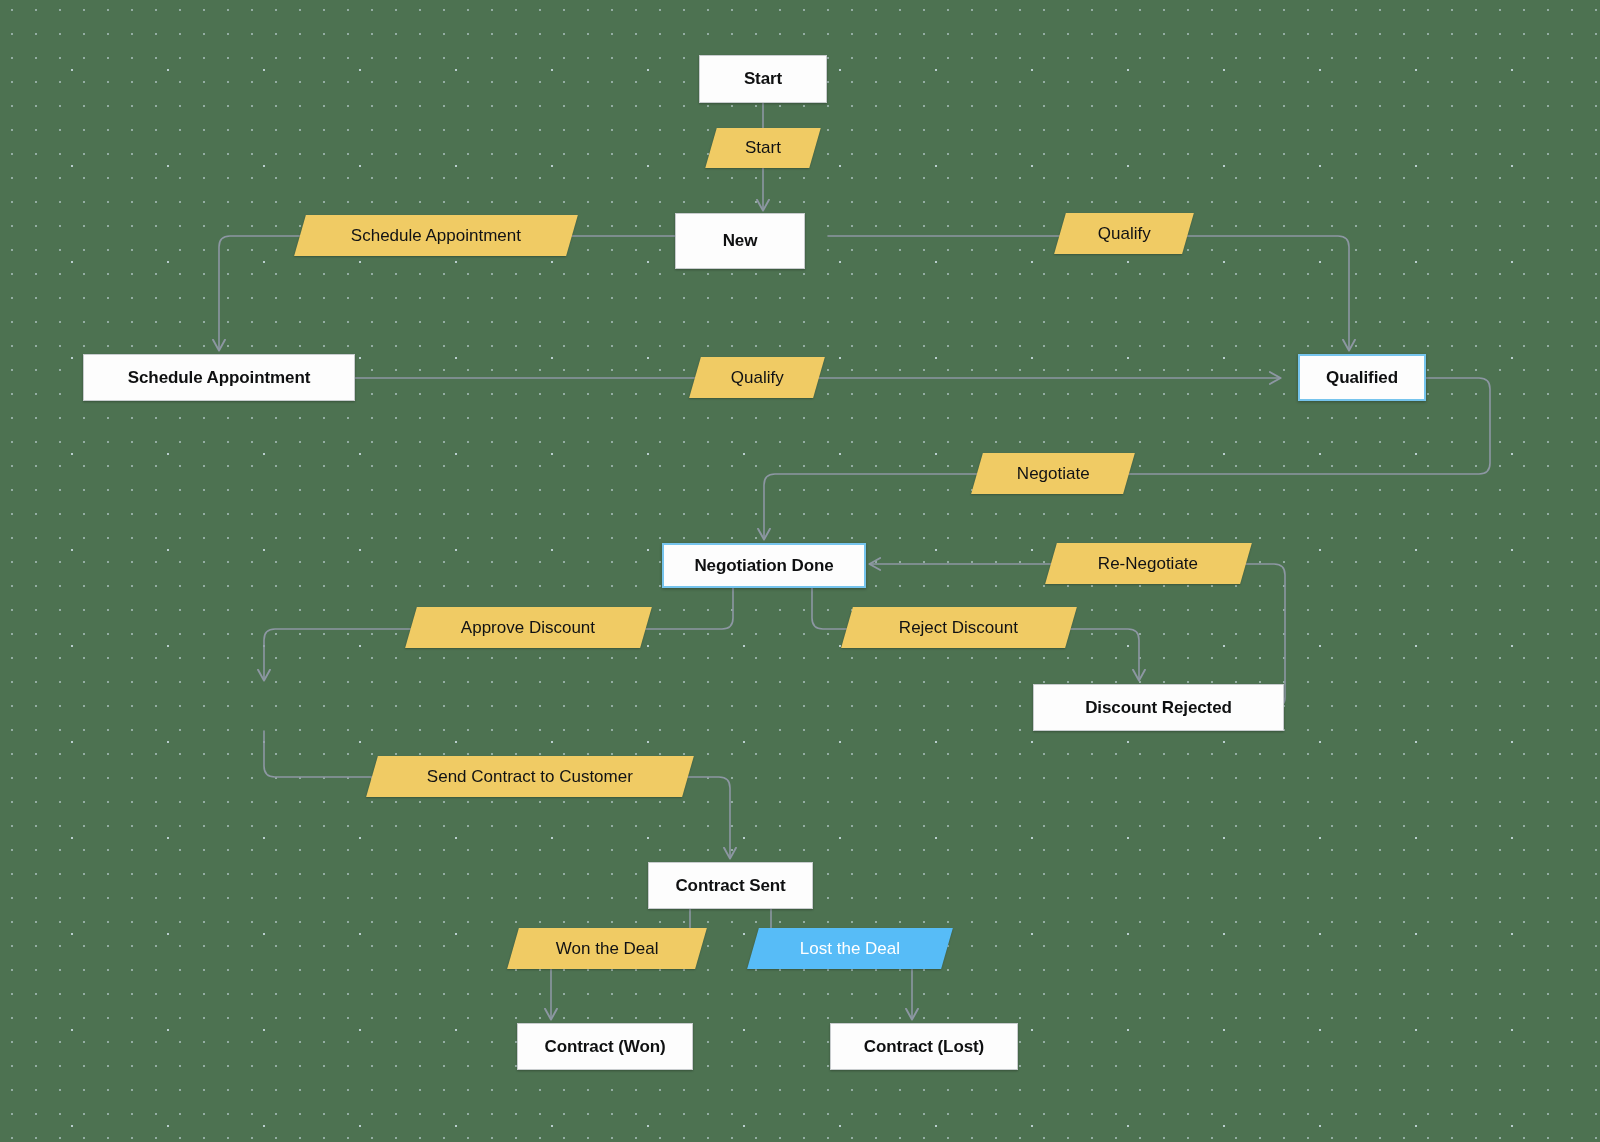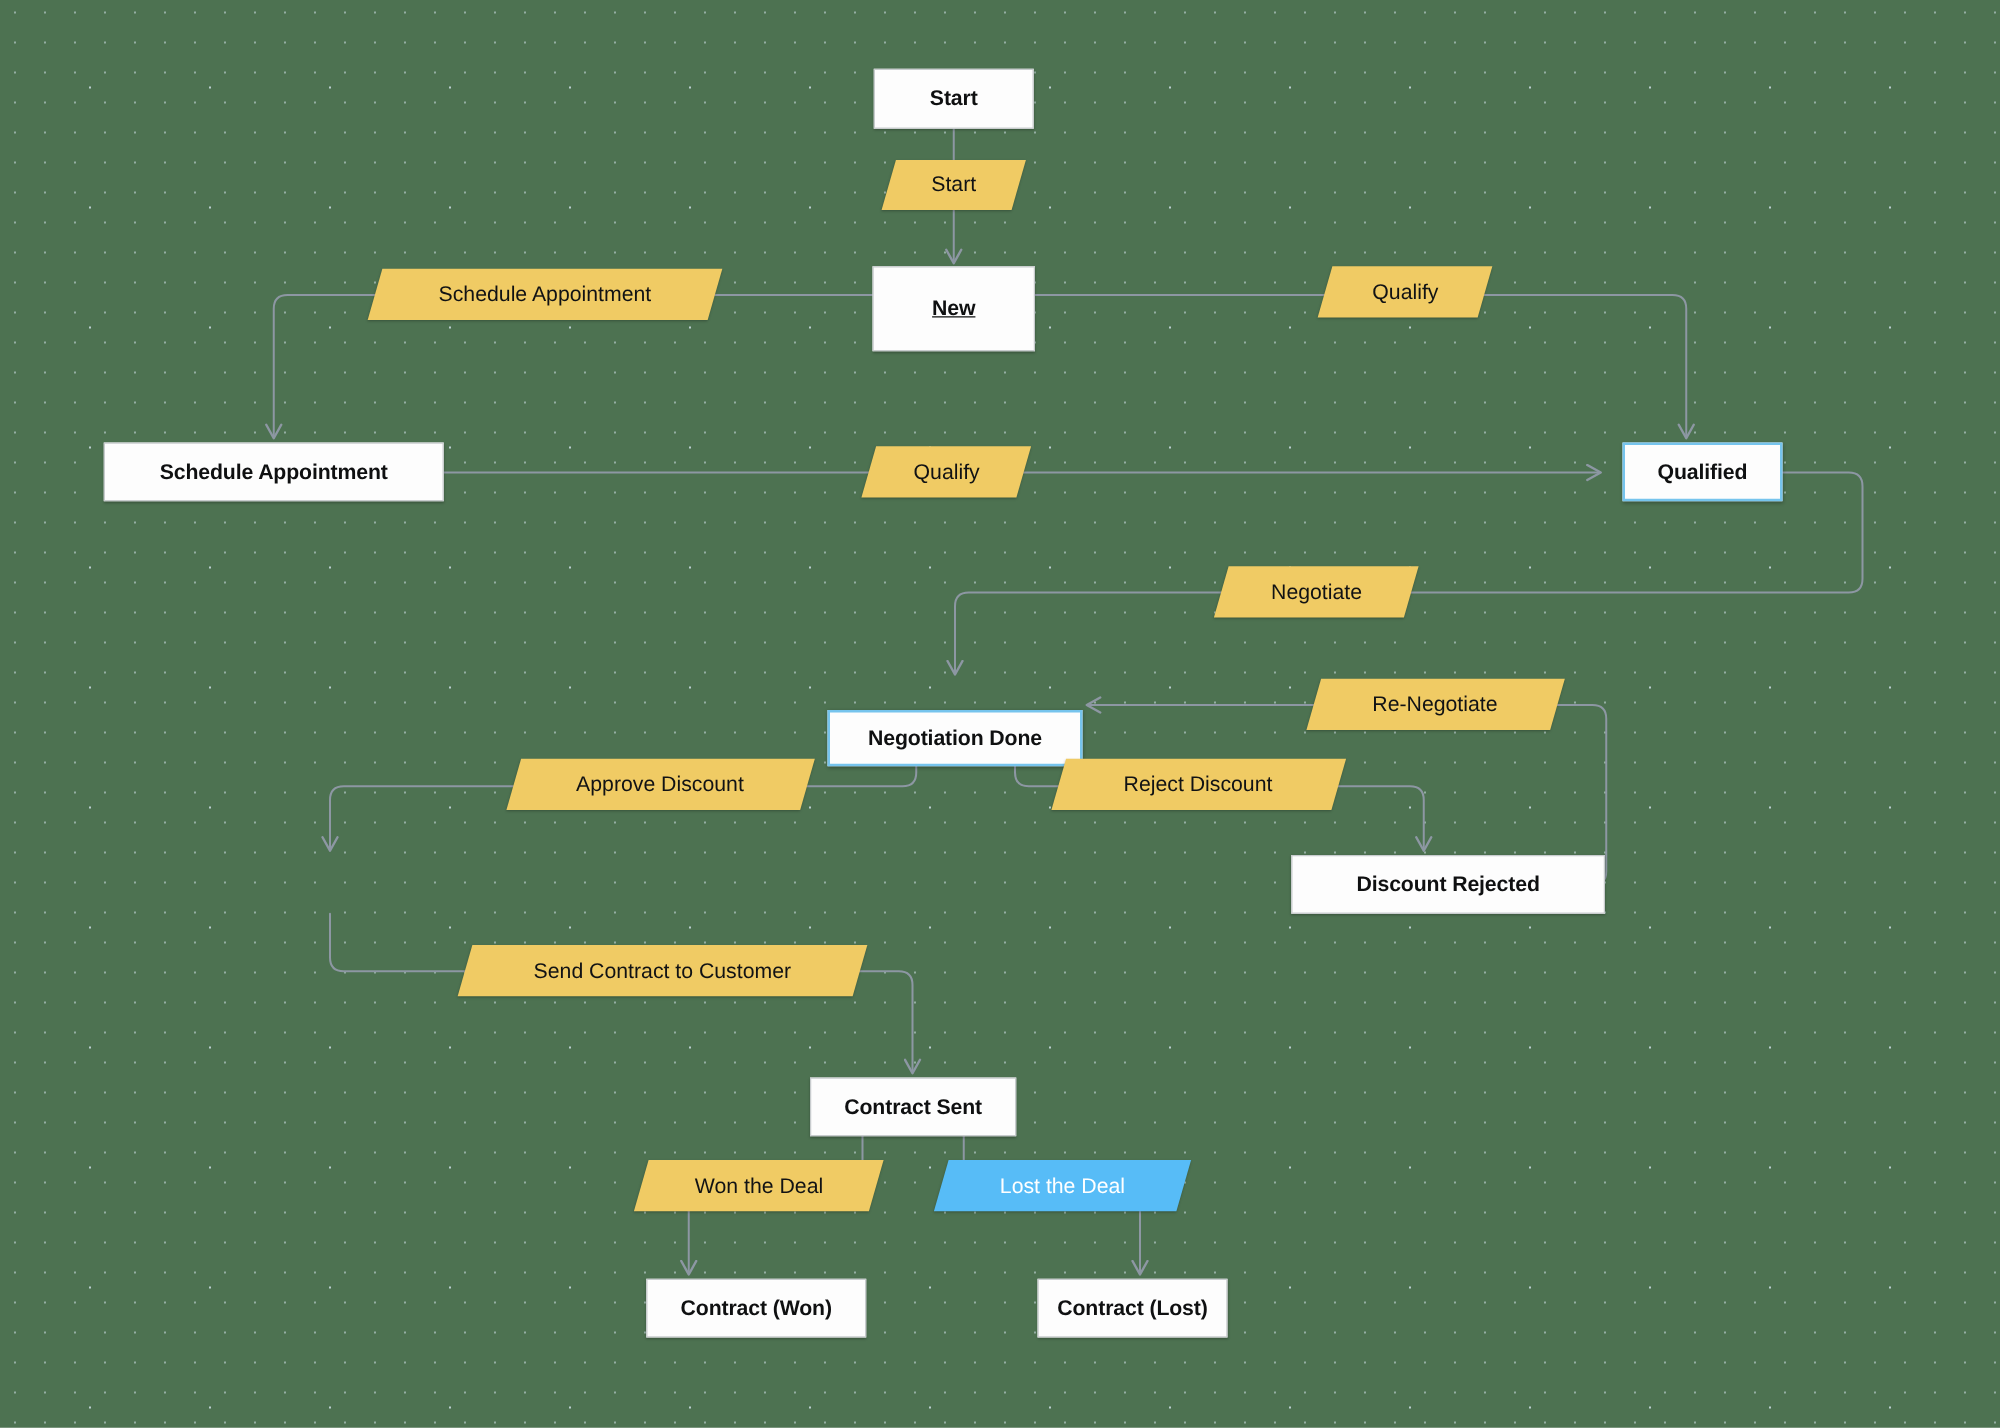--- a/index.html
+++ b/index.html
@@ -121,42 +121,42 @@
       <path d="M 551 969 L 551 1019" marker-end="url(#arrow)"></path>
 
       <path d="M 771 909 L 771 928"></path>
       <path d="M 912 969 L 912 1019" marker-end="url(#arrow)"></path>
     </g>
   </svg>
 
   <div class="node" style="left: 699px; top: 55px; width: 128px; height: 48px;">
     <span>Start</span>
   </div>
-  <div class="node" style="left: 698px; top: 213px; width: 130px; height: 68px; text-decoration: underline;">
+  <div class="node" style="left: 675px; top: 213px; width: 130px; height: 56px;">
     <span>New</span>
   </div>
   <div class="node" style="left: 83px; top: 354px; width: 272px; height: 47px;">
     <span>Schedule Appointment</span>
   </div>
   <div class="node selected" style="left: 1284px; top: 354px; width: 128px; height: 47px; margin-left: 14px;">
     <span>Qualified</span>
   </div>
-  <div class="node selected" style="left: 662px; top: 568px; width: 204px; height: 45px;">
+  <div class="node selected" style="left: 662px; top: 543px; width: 204px; height: 45px;">
     <span>Negotiation Done</span>
   </div>
   <div class="node" style="left: 1033px; top: 684px; width: 251px; height: 47px;">
     <span>Discount Rejected</span>
   </div>
   <div class="node" style="left: 648px; top: 862px; width: 165px; height: 47px;">
     <span>Contract Sent</span>
   </div>
   <div class="node" style="left: 469px; top: 1023px; width: 176px; height: 47px; margin-left: 48px;">
     <span>Contract (Won)</span>
   </div>
-  <div class="node" style="left: 830px; top: 1023px; width: 152px; height: 47px;">
+  <div class="node" style="left: 830px; top: 1023px; width: 188px; height: 47px;">
     <span>Contract (Lost)</span>
   </div>
 
   <div class="action" style="left: 711px; top: 128px; width: 104px; height: 40px;">
     <span>Start</span>
   </div>
   <div class="action" style="left: 300px; top: 215px; width: 272px; height: 41px;">
     <span>Schedule Appointment</span>
   </div>
   <div class="action" style="left: 1060px; top: 213px; width: 128px; height: 41px;">

